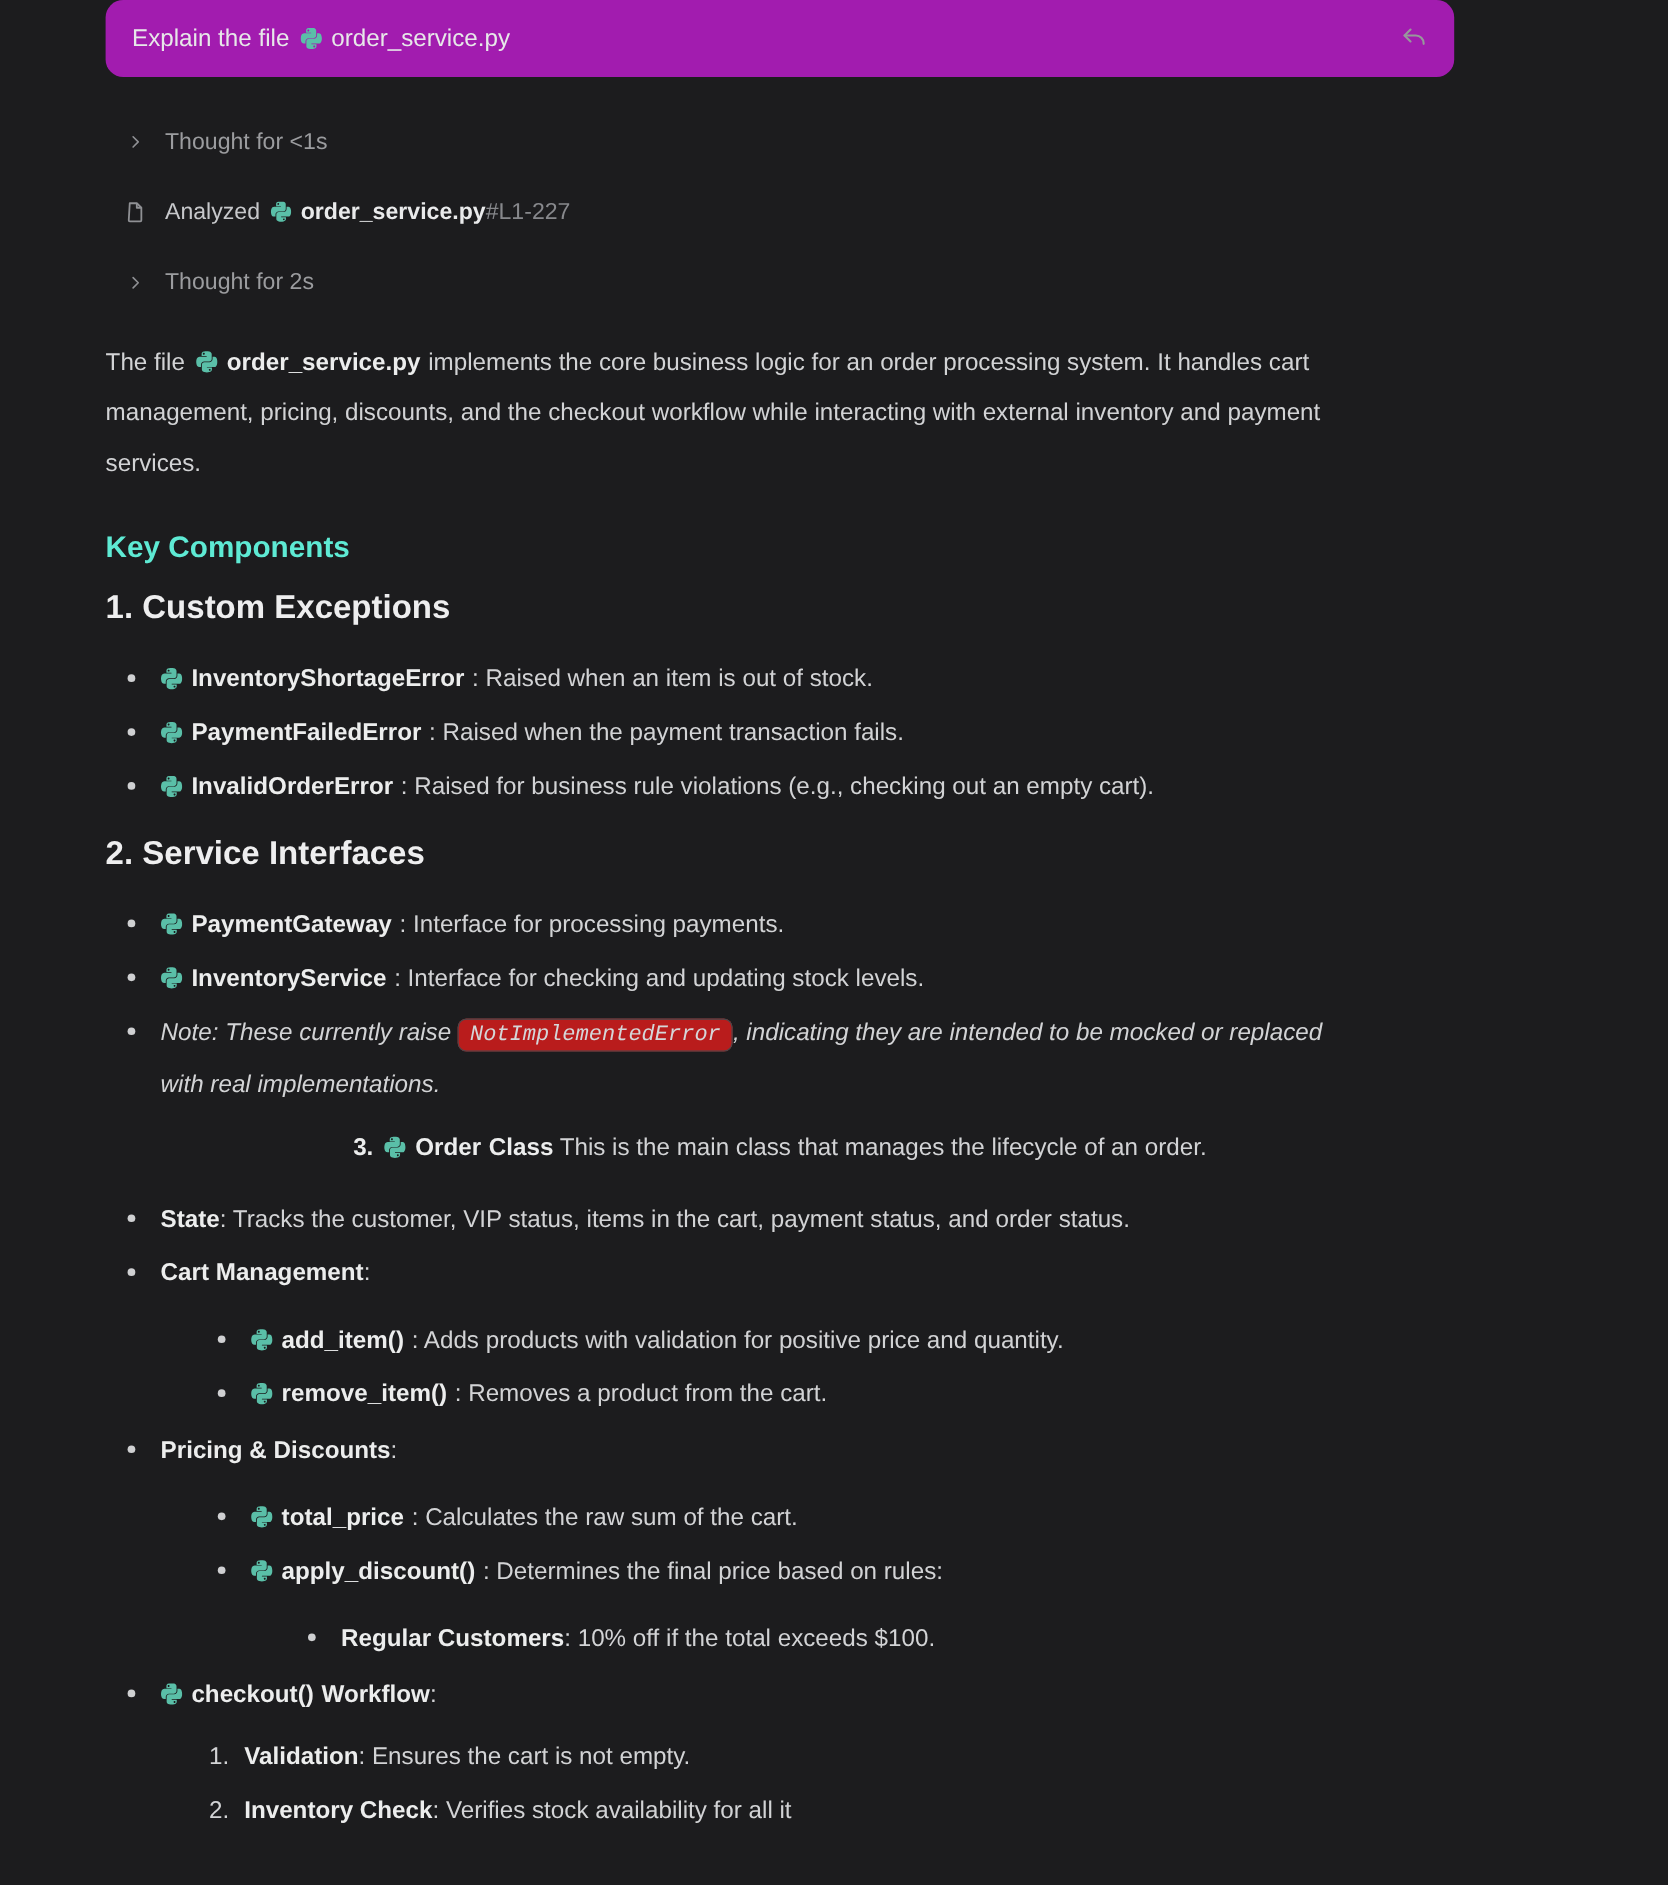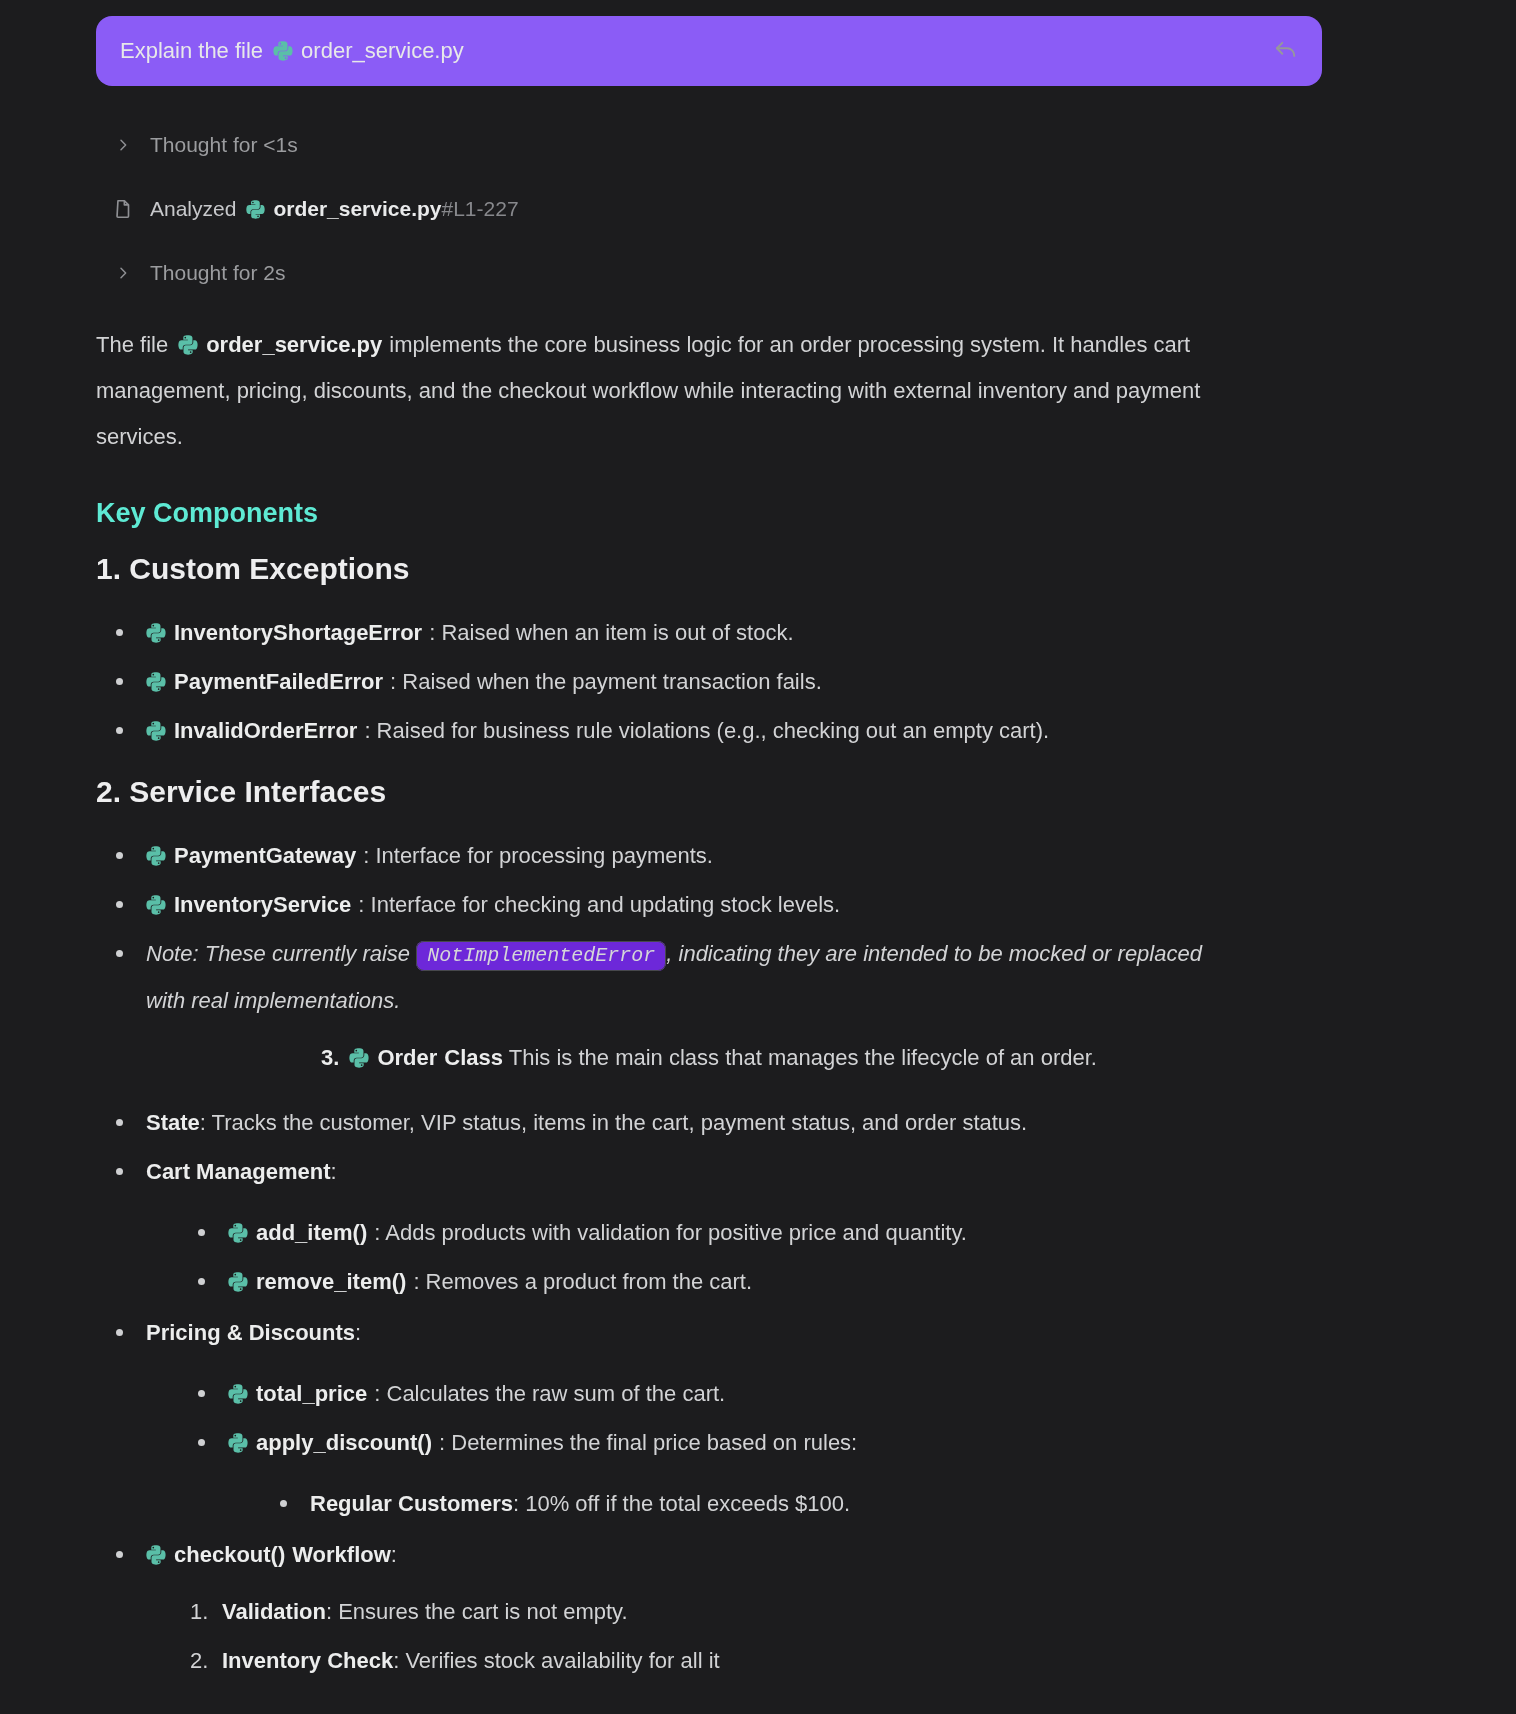--- a/index.html
+++ b/index.html
@@ -6,21 +6,21 @@
   html,body { margin:0; padding:0; }
   body {
     width:1516px; height:1714px; overflow:hidden;
     background:#1c1c1e; color:#d2d3d5;
     font-family:"Liberation Sans", sans-serif;
   }
   .wrap { width:1226px; margin-left:96px; }
 
   
   .bubble {
-    margin-top:16px; background:#8b5cf6; border-radius:16px;
+    margin-top:0; background:#a21caf; border-radius:16px;
     padding:18px 20px 18px 24px; display:flex; align-items:center;
     font-size:22px; color:#e7e8e9;
   }
   .bubble .txt { display:inline; }
   .undo-btn {
     margin-left:auto; width:34px; height:34px; border:none; background:transparent;
     display:flex; align-items:center; justify-content:center; cursor:pointer; padding:0;
   }
 
   
@@ -47,21 +47,21 @@
   .md strong { color:#eceded; }
   ul.lvl { margin:26px 0 0; padding:0; list-style:none; }
   ul.lvl.tight { margin-top:20px; }
   .md li { position:relative; padding-left:50px; line-height:45px; margin-bottom:4px; }
   .dot { position:absolute; left:20px; top:19px; width:7px; height:7px; border-radius:50%; background:#cfd0d2; }
   ul.nested { margin:16px 0 6px 32px; padding:0; list-style:none; }
   .gap { margin-left:7px; }
   .note-item { font-style:italic; max-width:1120px; }
   .code-chip {
     font-family:"Liberation Mono", monospace; font-style:italic; font-size:20px;
-    background:#6d28d9; border:1px solid #47484c; border-radius:8px;
+    background:#b91c1c; border:1px solid #47484c; border-radius:8px;
     padding:2px 10px 3px; color:#d5d6d8; white-space:nowrap;
   }
   .p3 { margin:12px 0 0; line-height:45px;text-align:center; }
   ol.workflow { margin:12px 0 0; padding:0; list-style:none; }
   ol.workflow li { padding-left:76px; position:relative; }
   ol.workflow .num { position:absolute; left:44px; color:#d2d3d5; }
 </style>
 </head>
 <body>
 

